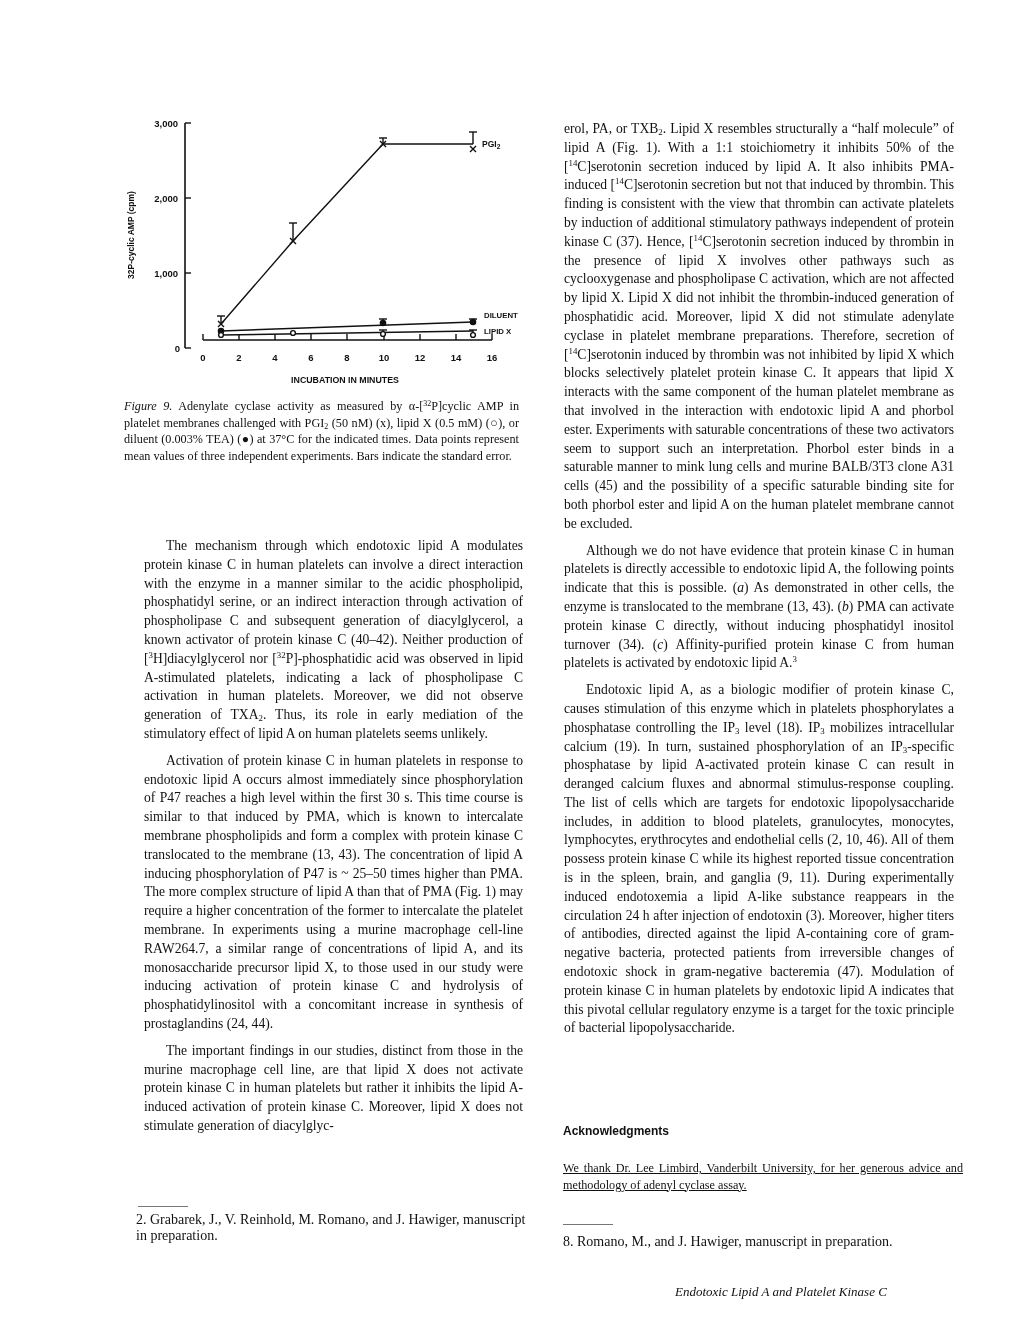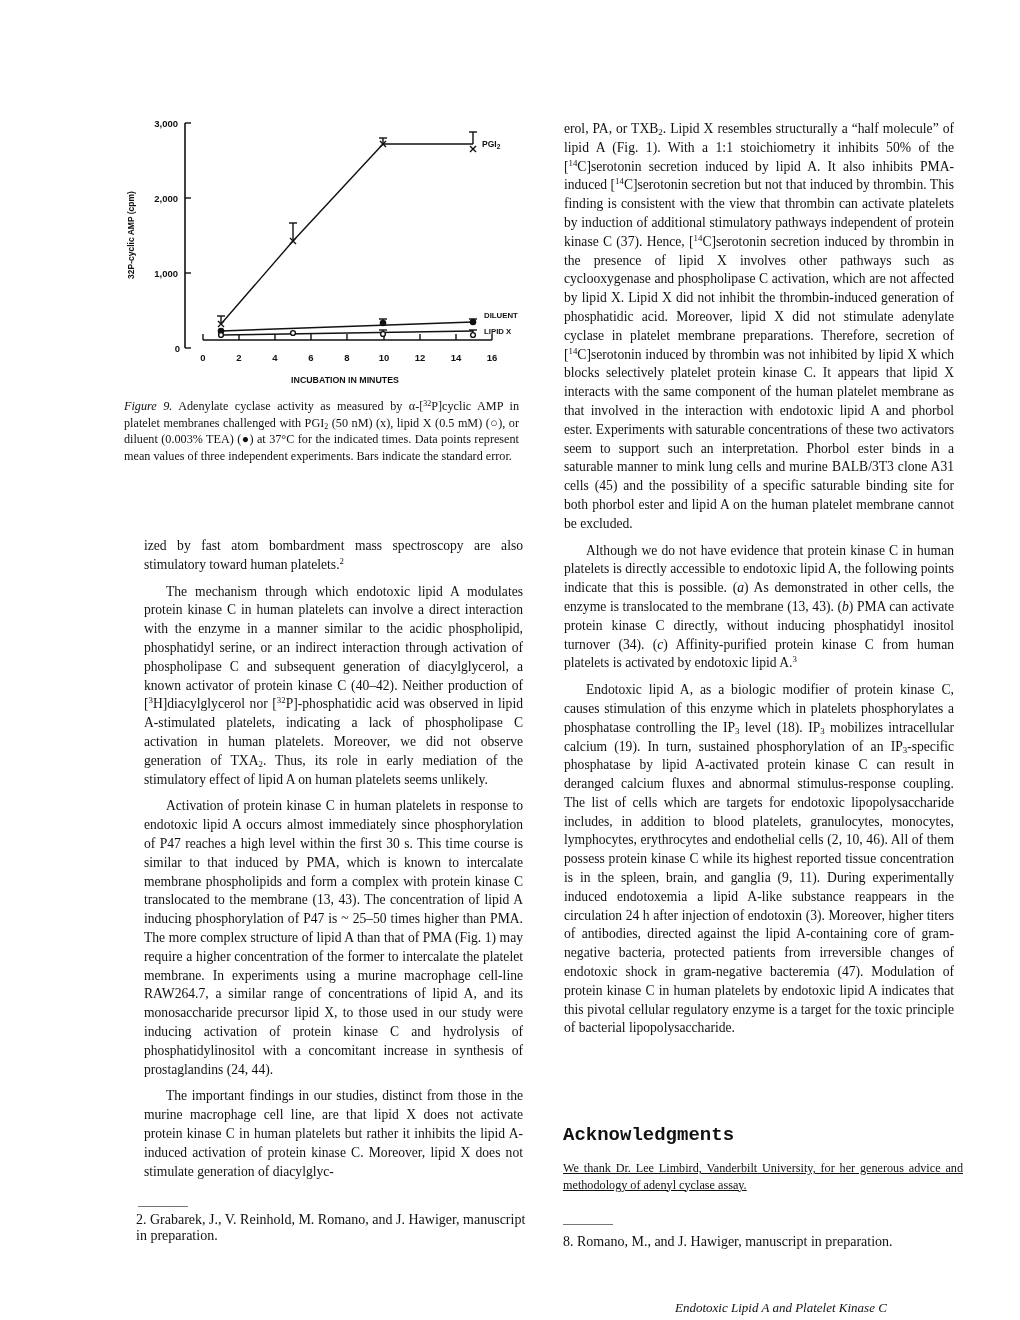--- a/index.html
+++ b/index.html
@@ -8,24 +8,24 @@
   .col { position: absolute; font-size: 13.6px; line-height: 18.8px; text-align: justify; }
   .col p { margin: 8px; }
   .col p.indent { text-indent: 22px; }
   #left-body { left: 136px; top: 529px; width: 395px; }
   #right-body { left: 556px; top: 112px; width: 406px; }
   .caption { position: absolute; left: 124px; top: 398px; width: 395px;
              font-size: 12.2px; line-height: 16.6px; text-align: justify; }
   .caption i { font-style: italic; }
   .footnote-rule { position: absolute; height: 1px; width: 50px; background: #777; }
   .footnote { position: absolute; font-size: 14px; line-height: 16.4px; }
-  .ack-title { position: absolute; left: 563px; top: 1124px; font-family: Liberation Mono, monospace;
-               font-weight: bold; font-size: 19px; }
+  .ack-title { position: absolute; left: 563px; top: 1124px; font-family: Liberation Sans, sans-serif;
+               font-weight: bold; font-size: 12px; }
   .ack-body { position: absolute; left: 563px; top: 1160px; width: 400px; font-size: 12.2px; line-height: 16.6px; text-align: justify; text-decoration: underline; }
-  .running-footer { position: absolute; top: 1284px; left: 675px; font-size: 13px; font-style: italic; margin-top: 16px; }
+  .running-footer { position: absolute; top: 1284px; left: 675px; font-size: 13px; font-style: italic; }
   .page-number { position: absolute; top: 1352px; left: 936px; font-family: Liberation Mono, monospace;
                  font-weight: bold; font-size: 11px; }
   svg text { font-family: "Liberation Sans", "DejaVu Sans", sans-serif; }
   sup { font-size: 0.65em; line-height: 0; vertical-align: 0.55em; }
   sub { font-size: 0.65em; line-height: 0; vertical-align: -0.2em; }
 </style>
 </head>
 <body>
 
 <svg style="position:absolute;left:110px;top:110px;" width="430" height="280" viewBox="110 110 430 280">
@@ -113,21 +113,20 @@
     <circle cx="473" cy="335" r="2.4" fill="#fff"></circle>
   </g>
   <text x="484" y="334" font-size="7.8" font-weight="bold" fill="#111">LIPID X</text>
 </svg>
 
 <div class="caption">
   <i>Figure 9.</i><span> Adenylate cyclase activity as measured by α-[</span><sup>32</sup><span>P]cyclic AMP in platelet membranes challenged with PGI</span><sub>2</sub><span> (50 nM) (x), lipid X (0.5 mM) (○), or diluent (0.003% TEA) (●) at 37°C for the indicated times. Data points represent mean values of three independent experiments. Bars indicate the standard error.</span>
 </div>
 
 <div class="col" id="left-body">
-  <p><span>ized by fast atom bombardment mass spectroscopy are also stimulatory toward human platelets.</span><sup>2</sup></p>
   <p class="indent"><span>The mechanism through which endotoxic lipid A modulates protein kinase C in human platelets can involve a direct interaction with the enzyme in a manner similar to the acidic phospholipid, phosphatidyl serine, or an indirect interaction through activation of phospholipase C and subsequent generation of diacylglycerol, a known activator of protein kinase C (40–42). Neither production of [</span><sup>3</sup><span>H]diacylglycerol nor [</span><sup>32</sup><span>P]-phosphatidic acid was observed in lipid A-stimulated platelets, indicating a lack of phospholipase C activation in human platelets. Moreover, we did not observe generation of TXA</span><sub>2</sub><span>. Thus, its role in early mediation of the stimulatory effect of lipid A on human platelets seems unlikely.</span></p>
   <p class="indent">Activation of protein kinase C in human platelets in response to endotoxic lipid A occurs almost immediately since phosphorylation of P47 reaches a high level within the first 30 s. This time course is similar to that induced by PMA, which is known to intercalate membrane phospholipids and form a complex with protein kinase C translocated to the membrane (13, 43). The concentration of lipid A inducing phosphorylation of P47 is ~ 25–50 times higher than PMA. The more complex structure of lipid A than that of PMA (Fig. 1) may require a higher concentration of the former to intercalate the platelet membrane. In experiments using a murine macrophage cell-line RAW264.7, a similar range of concentrations of lipid A, and its monosaccharide precursor lipid X, to those used in our study were inducing activation of protein kinase C and hydrolysis of phosphatidylinositol with a concomitant increase in synthesis of prostaglandins (24, 44).</p>
   <p class="indent">The important findings in our studies, distinct from those in the murine macrophage cell line, are that lipid X does not activate protein kinase C in human platelets but rather it inhibits the lipid A-induced activation of protein kinase C. Moreover, lipid X does not stimulate generation of diacylglyc-</p>
 </div>
 
 <div class="footnote-rule" style="left:138px;top:1206px;"></div>
 <div class="footnote" style="left:136px;top:1212px;width:400px;">2. Grabarek, J., V. Reinhold, M. Romano, and J. Hawiger, manuscript in preparation.</div>
 
 <div class="col" id="right-body">
   <p><span>erol, PA, or TXB</span><sub>2</sub><span>. Lipid X resembles structurally a “half molecule” of lipid A (Fig. 1). With a 1:1 stoichiometry it inhibits 50% of the [</span><sup>14</sup><span>C]serotonin secretion induced by lipid A. It also inhibits PMA-induced [</span><sup>14</sup><span>C]serotonin secretion but not that induced by thrombin. This finding is consistent with the view that thrombin can activate platelets by induction of additional stimulatory pathways independent of protein kinase C (37). Hence, [</span><sup>14</sup><span>C]serotonin secretion induced by thrombin in the presence of lipid X involves other pathways such as cyclooxygenase and phospholipase C activation, which are not affected by lipid X. Lipid X did not inhibit the thrombin-induced generation of phosphatidic acid. Moreover, lipid X did not stimulate adenylate cyclase in platelet membrane preparations. Therefore, secretion of [</span><sup>14</sup><span>C]serotonin induced by thrombin was not inhibited by lipid X which blocks selectively platelet protein kinase C. It appears that lipid X interacts with the same component of the human platelet membrane as that involved in the interaction with endotoxic lipid A and phorbol ester. Experiments with saturable concentrations of these two activators seem to support such an interpretation. Phorbol ester binds in a saturable manner to mink lung cells and murine BALB/3T3 clone A31 cells (45) and the possibility of a specific saturable binding site for both phorbol ester and lipid A on the human platelet membrane cannot be excluded.</span></p>

